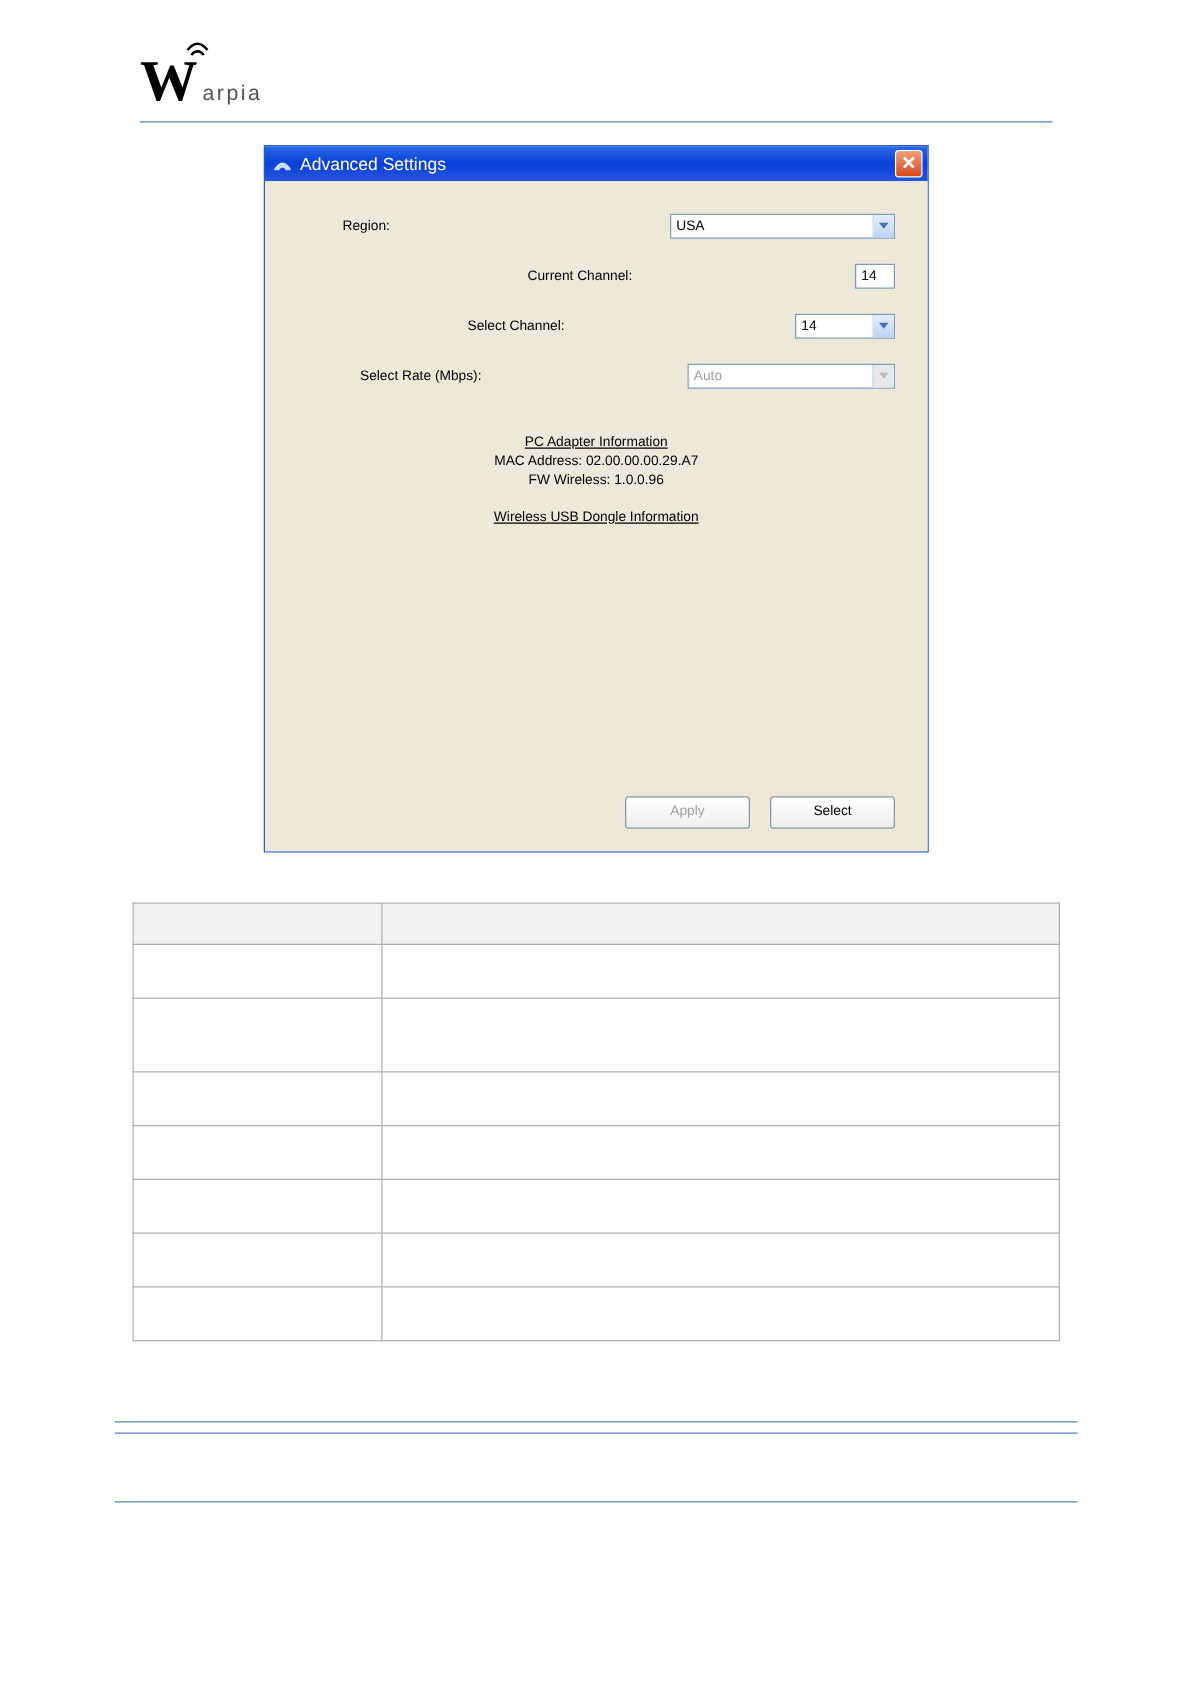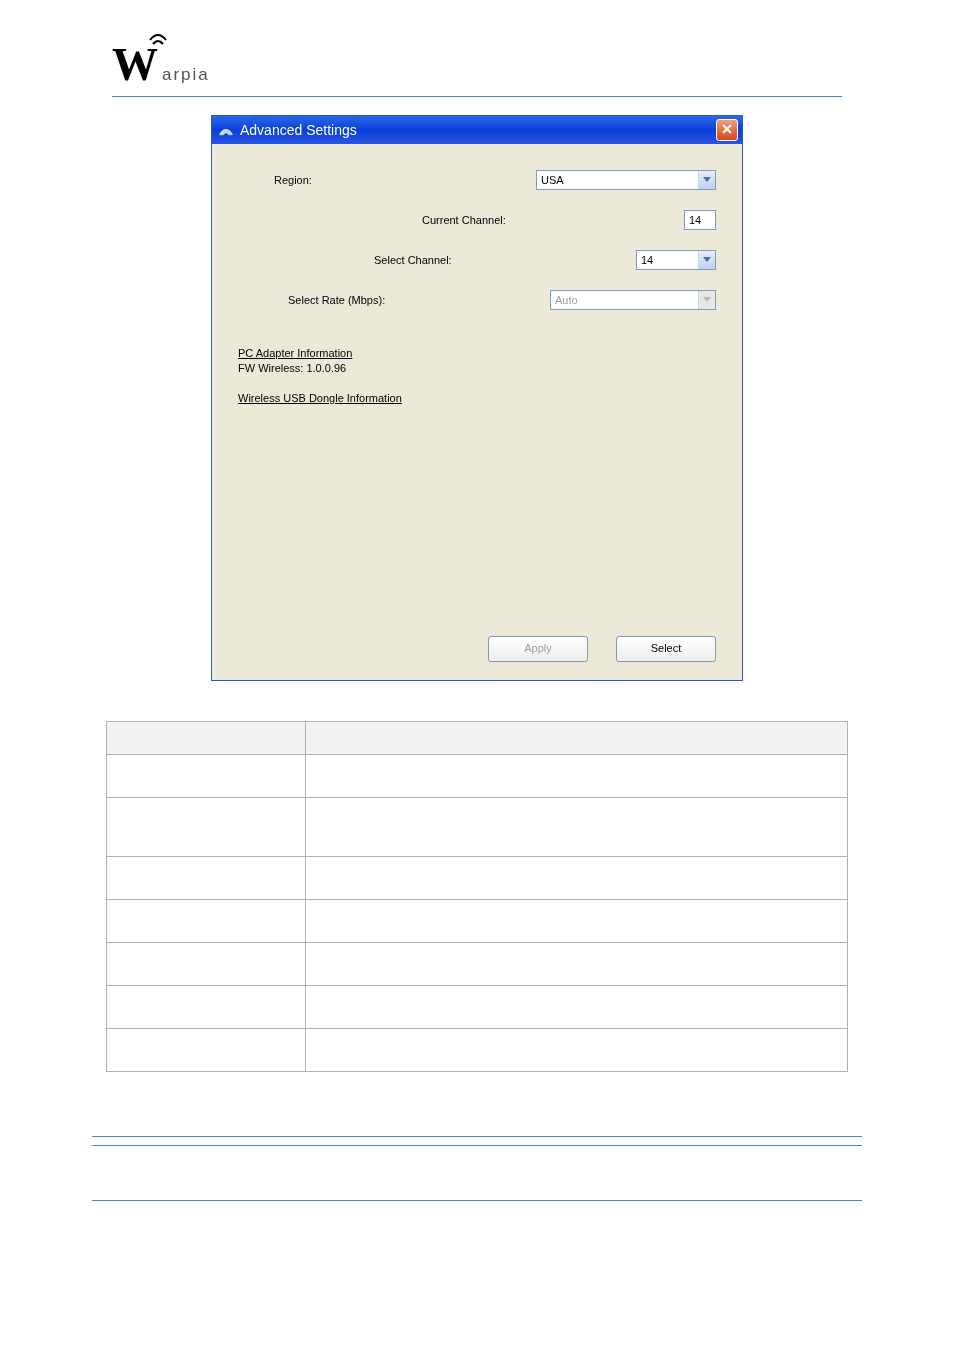--- a/index.html
+++ b/index.html
@@ -114,28 +114,28 @@
     width: 16px;
     background: linear-gradient(to bottom,#e6eefc,#bcd3f2);
     border-left: 1px solid #c6d7ec;
     display: flex;
     align-items: center;
     justify-content: center;
   }
   .combo .arrow svg { display:block; }
   .combo.disabled .val { color:#9f9f9f; }
   .combo.disabled .arrow { background:#e8e8e8; }
-  .info-block { margin-top: 36px; line-height: 15px; }
+  .info-block { margin-top: 36px; line-height: 15px; text-align: center; }
   .info-heading { text-decoration: underline; }
   .btn-row {
     position: absolute;
     bottom: 18px;
     right: 26px;
     display: flex;
-    gap: 28px;
+    gap: 16px;
   }
   .xp-btn {
     width: 98px;
     height: 24px;
     border: 1px solid #8a97a8;
     border-radius: 3px;
     background: linear-gradient(to bottom,#ffffff,#eeeeee);
     font-size: 11px;
     font-family: inherit;
     text-align: center;
@@ -235,20 +235,21 @@
           <div class="arrow">
             <svg width="8" height="6">
                 <path d="M0 0 L8 0 L4 5 Z" fill="#b8b8b8"></path>
               </svg>
           </div>
         </div>
       </div>
 
       <div class="info-block">
         <div class="info-heading">PC Adapter Information</div>
+        <div>MAC Address: 02.00.00.00.29.A7</div>
         <div>FW Wireless: 1.0.0.96</div>
         <br>
         <div class="info-heading">Wireless USB Dongle Information</div>
       </div>
 
       <div class="btn-row">
         <div class="xp-btn disabled">Apply</div>
         <div class="xp-btn">Select</div>
       </div>
     </div>

